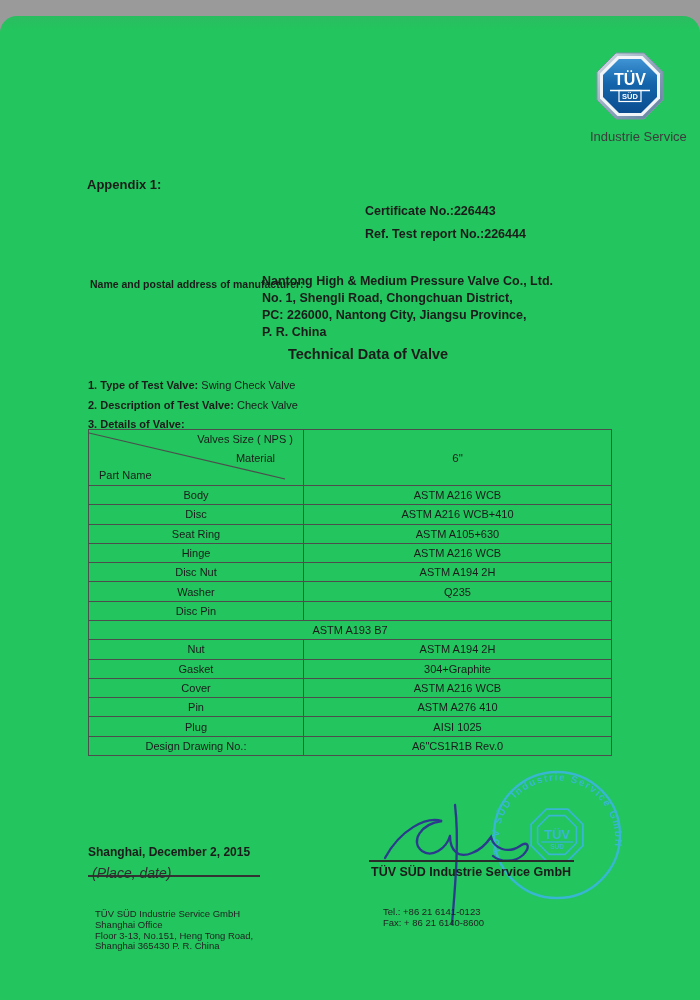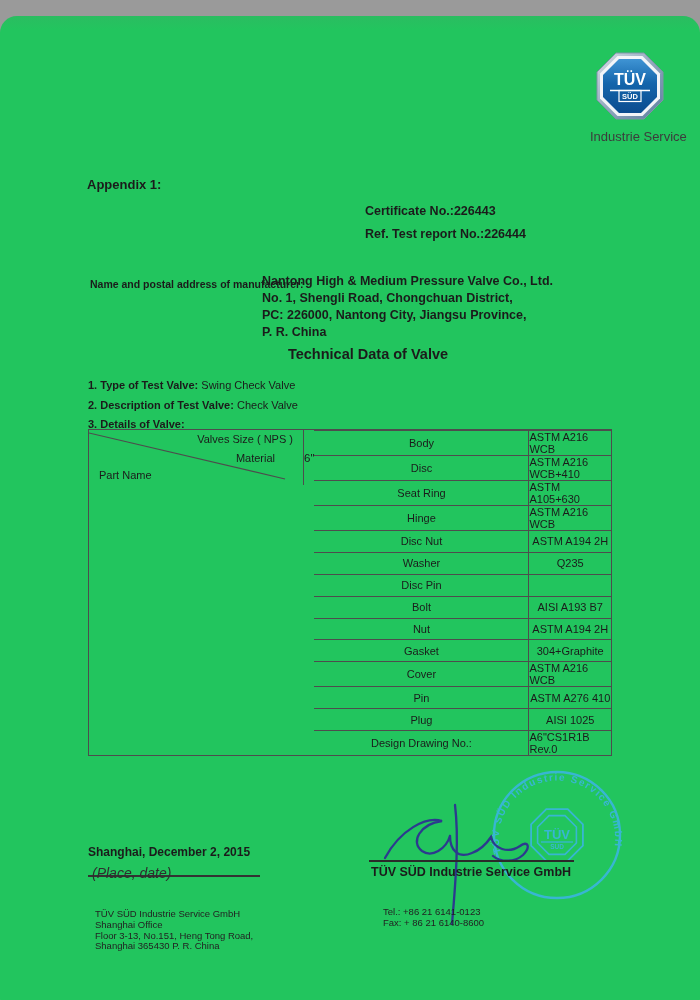--- a/index.html
+++ b/index.html
@@ -34,21 +34,21 @@
   .doc-title{left:0; top:330px; width:736px; text-align:center; font-size:14.5px; font-weight:bold;}
 
   
   .items{left:88px; top:360px; font-size:11px; line-height:19.5px;}
   .items b{font-weight:bold;}
 
   
   .valve-table{
     left:88px; top:413px; width:524px; height:327px;
     border:1px solid var(--line); box-sizing:border-box;
-    display:flex; flex-direction:row; font-size:11px;
+    display:flex; flex-direction:column; font-size:11px;
   }
   .vt-header{display:flex; height:55px; flex:none; position:relative;}
   .vt-h-left{width:215px; flex:none; border-right:1px solid var(--line); position:relative; box-sizing:border-box;}
   .vt-h-right{flex:1; display:flex; align-items:center; justify-content:center; font-size:11.5px;}
   .vt-h-left .lbl{position:absolute; white-space:nowrap;}
   .lbl-size{top:3px; right:10px;}
   .lbl-material{top:22px; right:28px;}
   .lbl-part{left:10px; bottom:4px;}
   .vt-body{flex:1; display:flex; flex-direction:column;}
   .vt-row{flex:1; display:flex; border-top:1px solid var(--line);}
@@ -172,22 +172,21 @@
     <div class="vt-row">
       <div class="vt-cell-part">Washer</div>
       <div class="vt-cell-mat">Q235</div>
     </div>
 
     <div class="vt-row">
       <div class="vt-cell-part">Disc Pin</div>
     </div>
 
     <div class="vt-row">
-      <div class="vt-cell-part">Bolt</div>
-      <div class="vt-cell-mat">AISI A193 B7</div>
+      <div class="vt-cell-mat">ASTM A193 B7</div>
     </div>
 
     <div class="vt-row">
       <div class="vt-cell-part">Nut</div>
       <div class="vt-cell-mat">ASTM A194 2H</div>
     </div>
 
     <div class="vt-row">
       <div class="vt-cell-part">Gasket</div>
       <div class="vt-cell-mat">304+Graphite</div>

